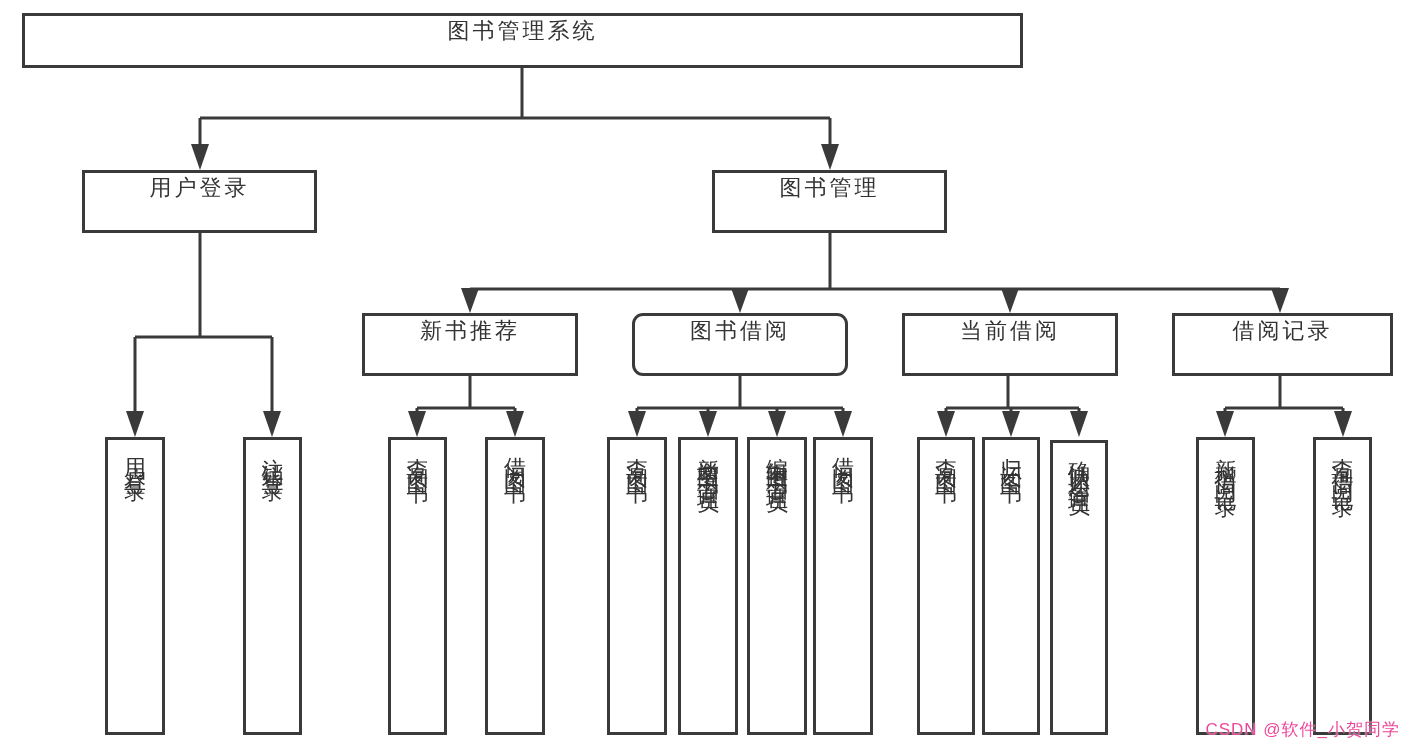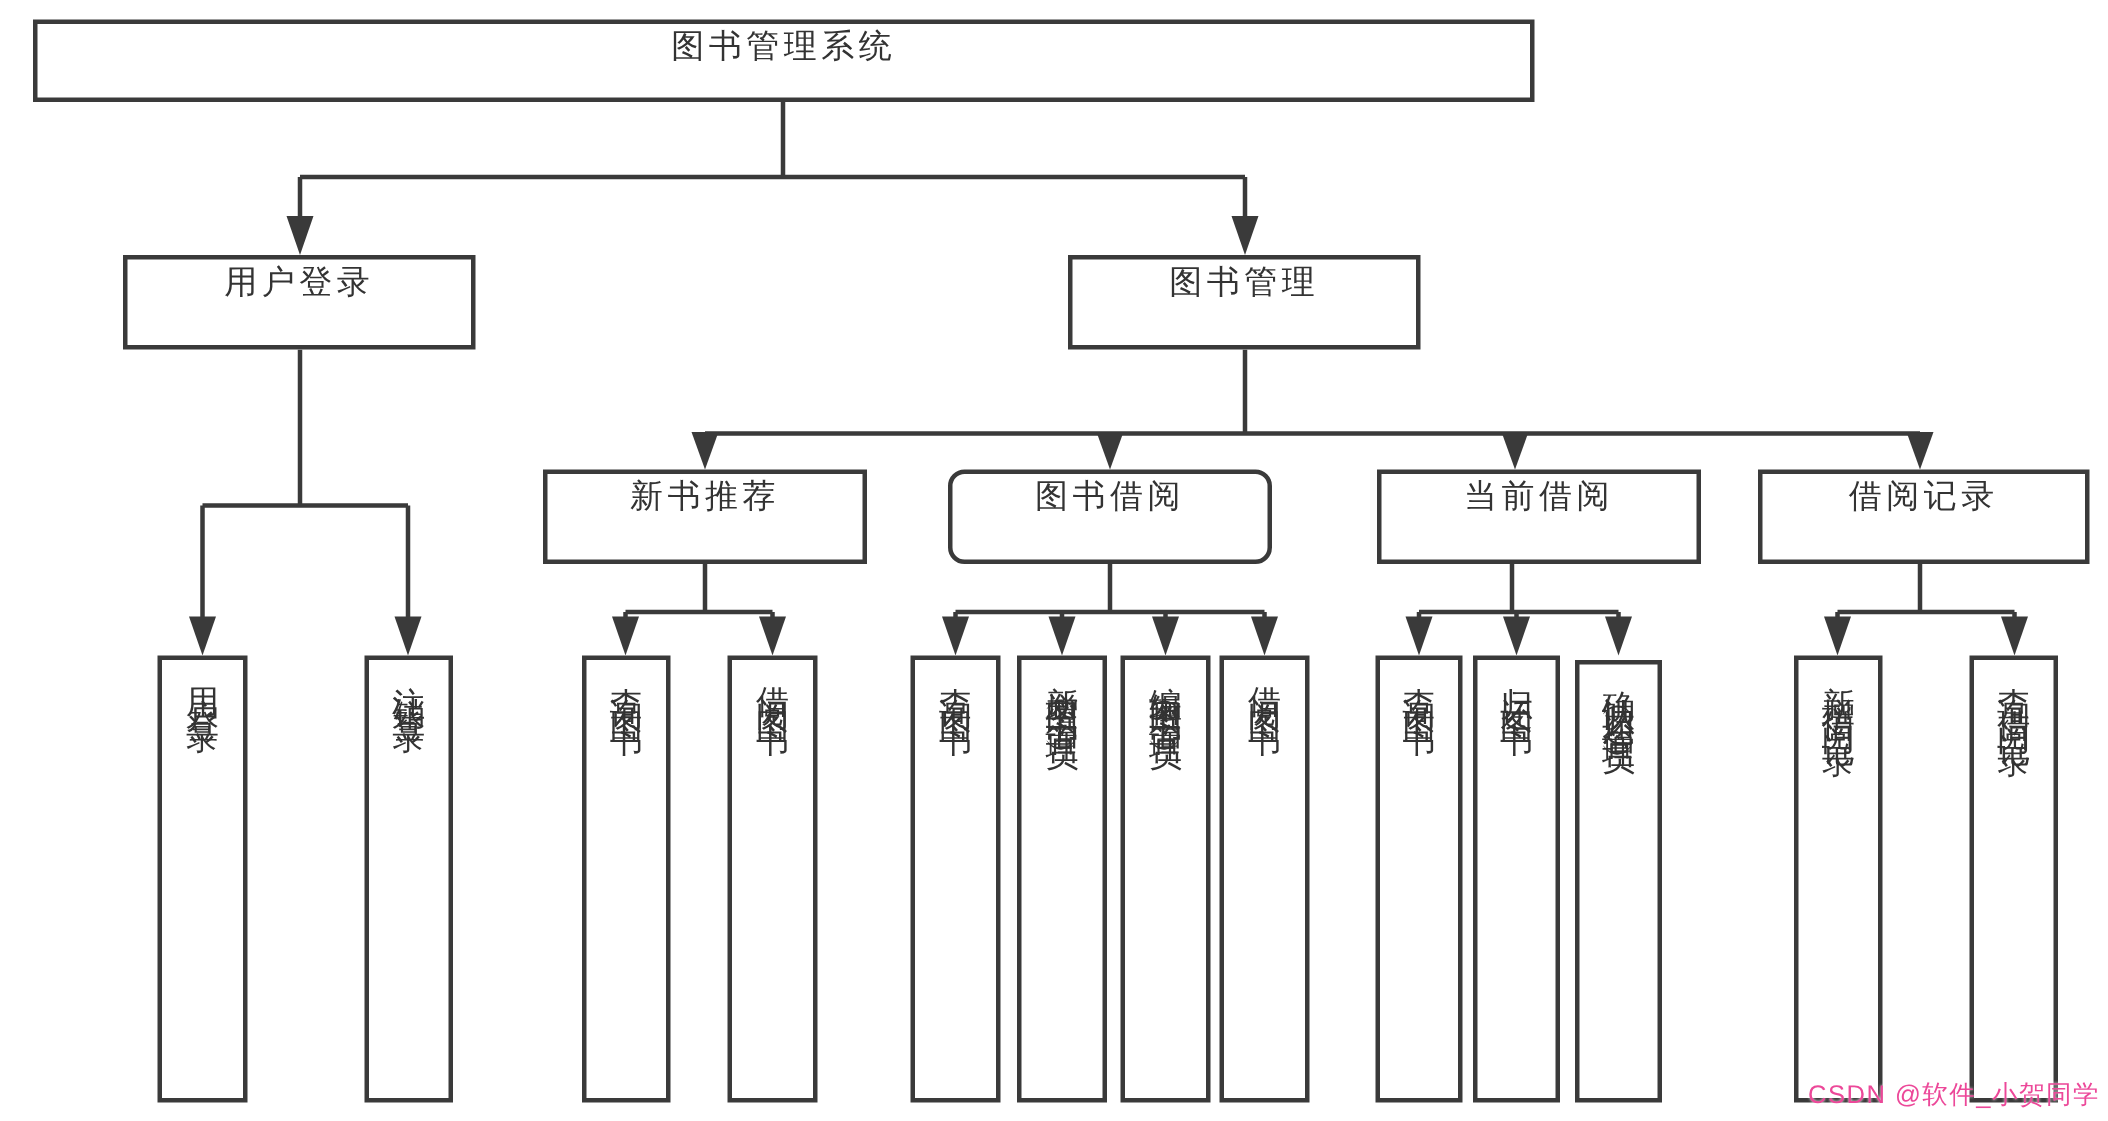--- a/index.html
+++ b/index.html
@@ -118,21 +118,21 @@
   <div class="node" style="left:712px;top:170px;width:235px;height:63px;">
     <span class="hlabel">图书管理</span>
   </div>
 
   <div class="node" style="left:362px;top:313px;width:216px;height:63px;font-family:Liberation Serif, serif;">
     <span class="hlabel">新书推荐</span>
   </div>
   <div class="node" style="left:632px;top:313px;width:216px;height:63px;border-radius:11px;">
     <span class="hlabel">图书借阅</span>
   </div>
-  <div class="node" style="left:902px;top:313px;width:216px;height:63px;margin-left:16px;">
+  <div class="node" style="left:902px;top:313px;width:216px;height:63px;">
     <span class="hlabel">当前借阅</span>
   </div>
   <div class="node" style="left:1172px;top:313px;width:221px;height:63px;">
     <span class="hlabel">借阅记录</span>
   </div>
 
   <div class="node" style="left:105px;top:437px;width:60px;height:298px;">
     <span class="vtext">用户登录</span>
   </div>
   <div class="node" style="left:243px;top:437px;width:59px;height:298px;">

